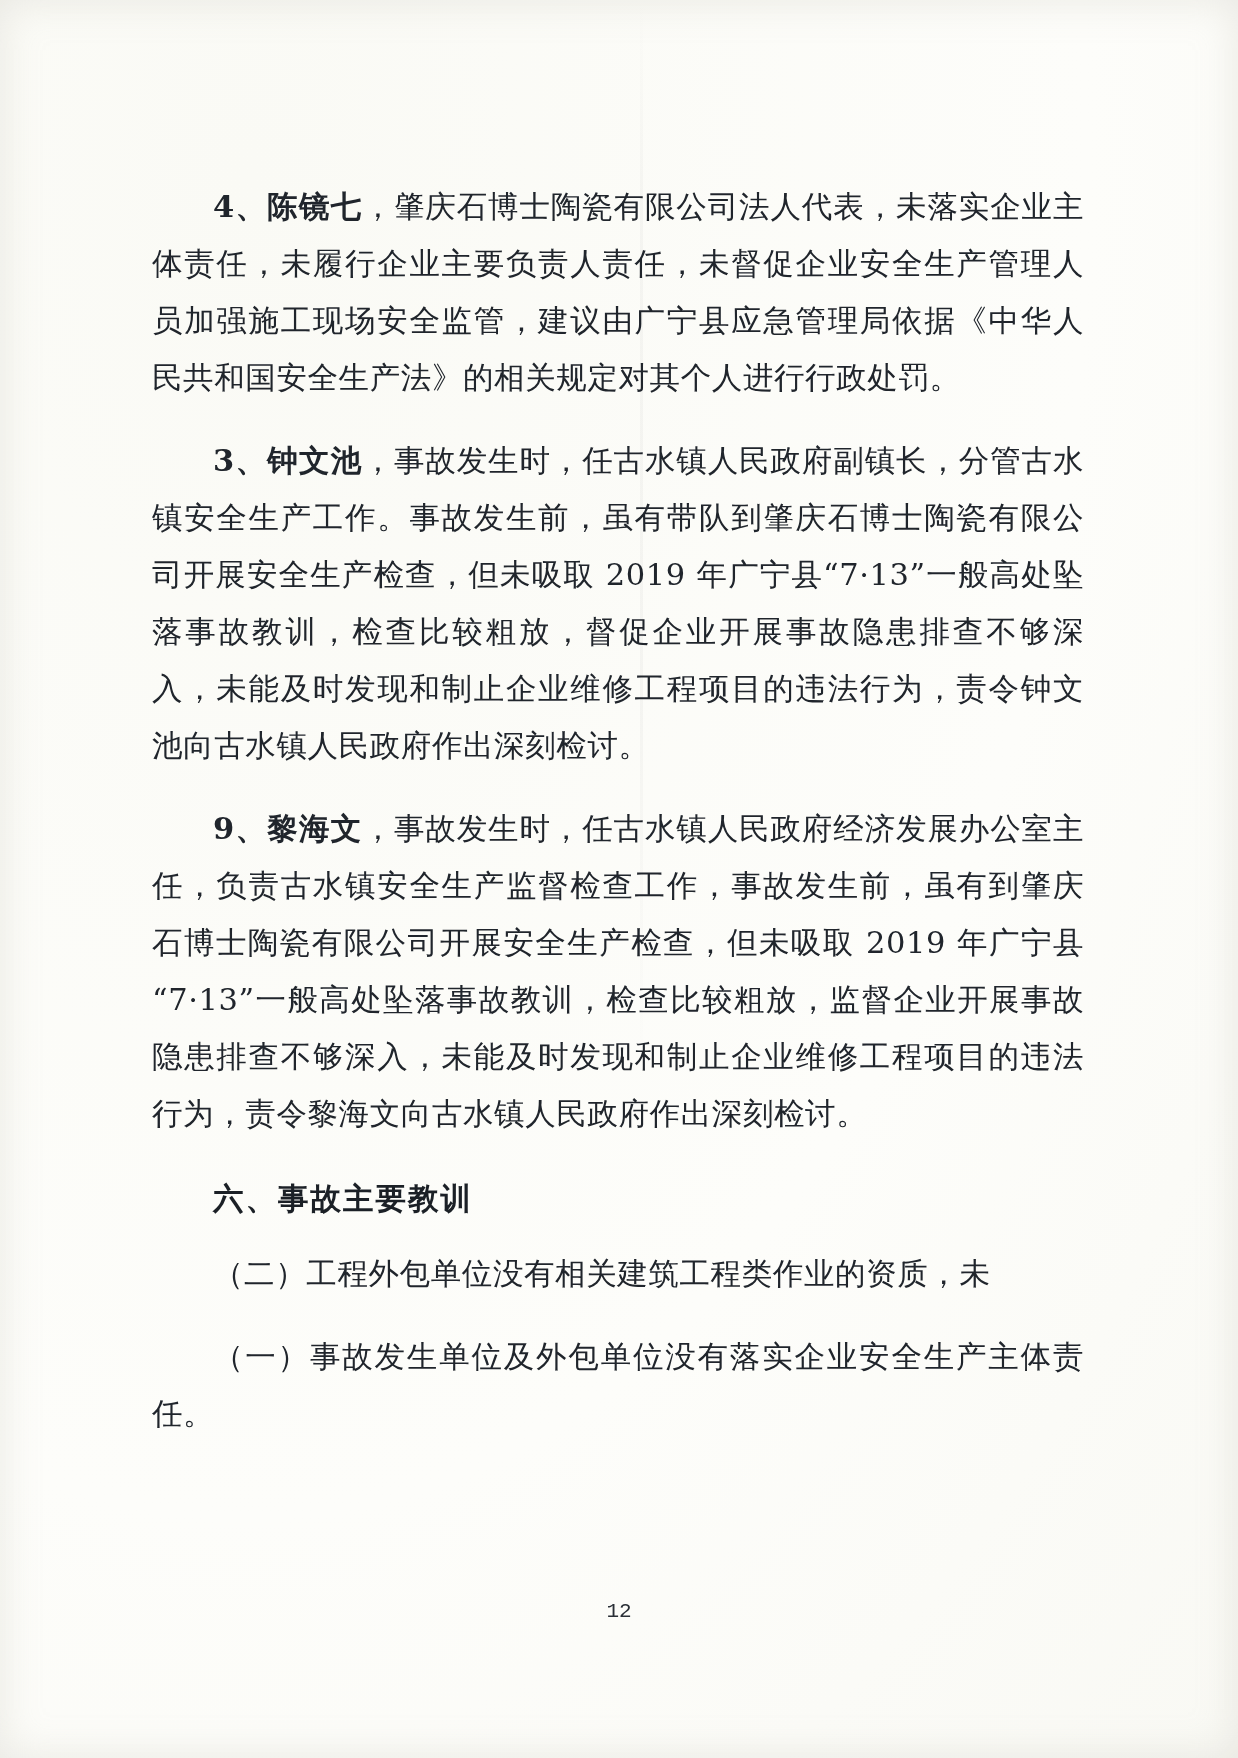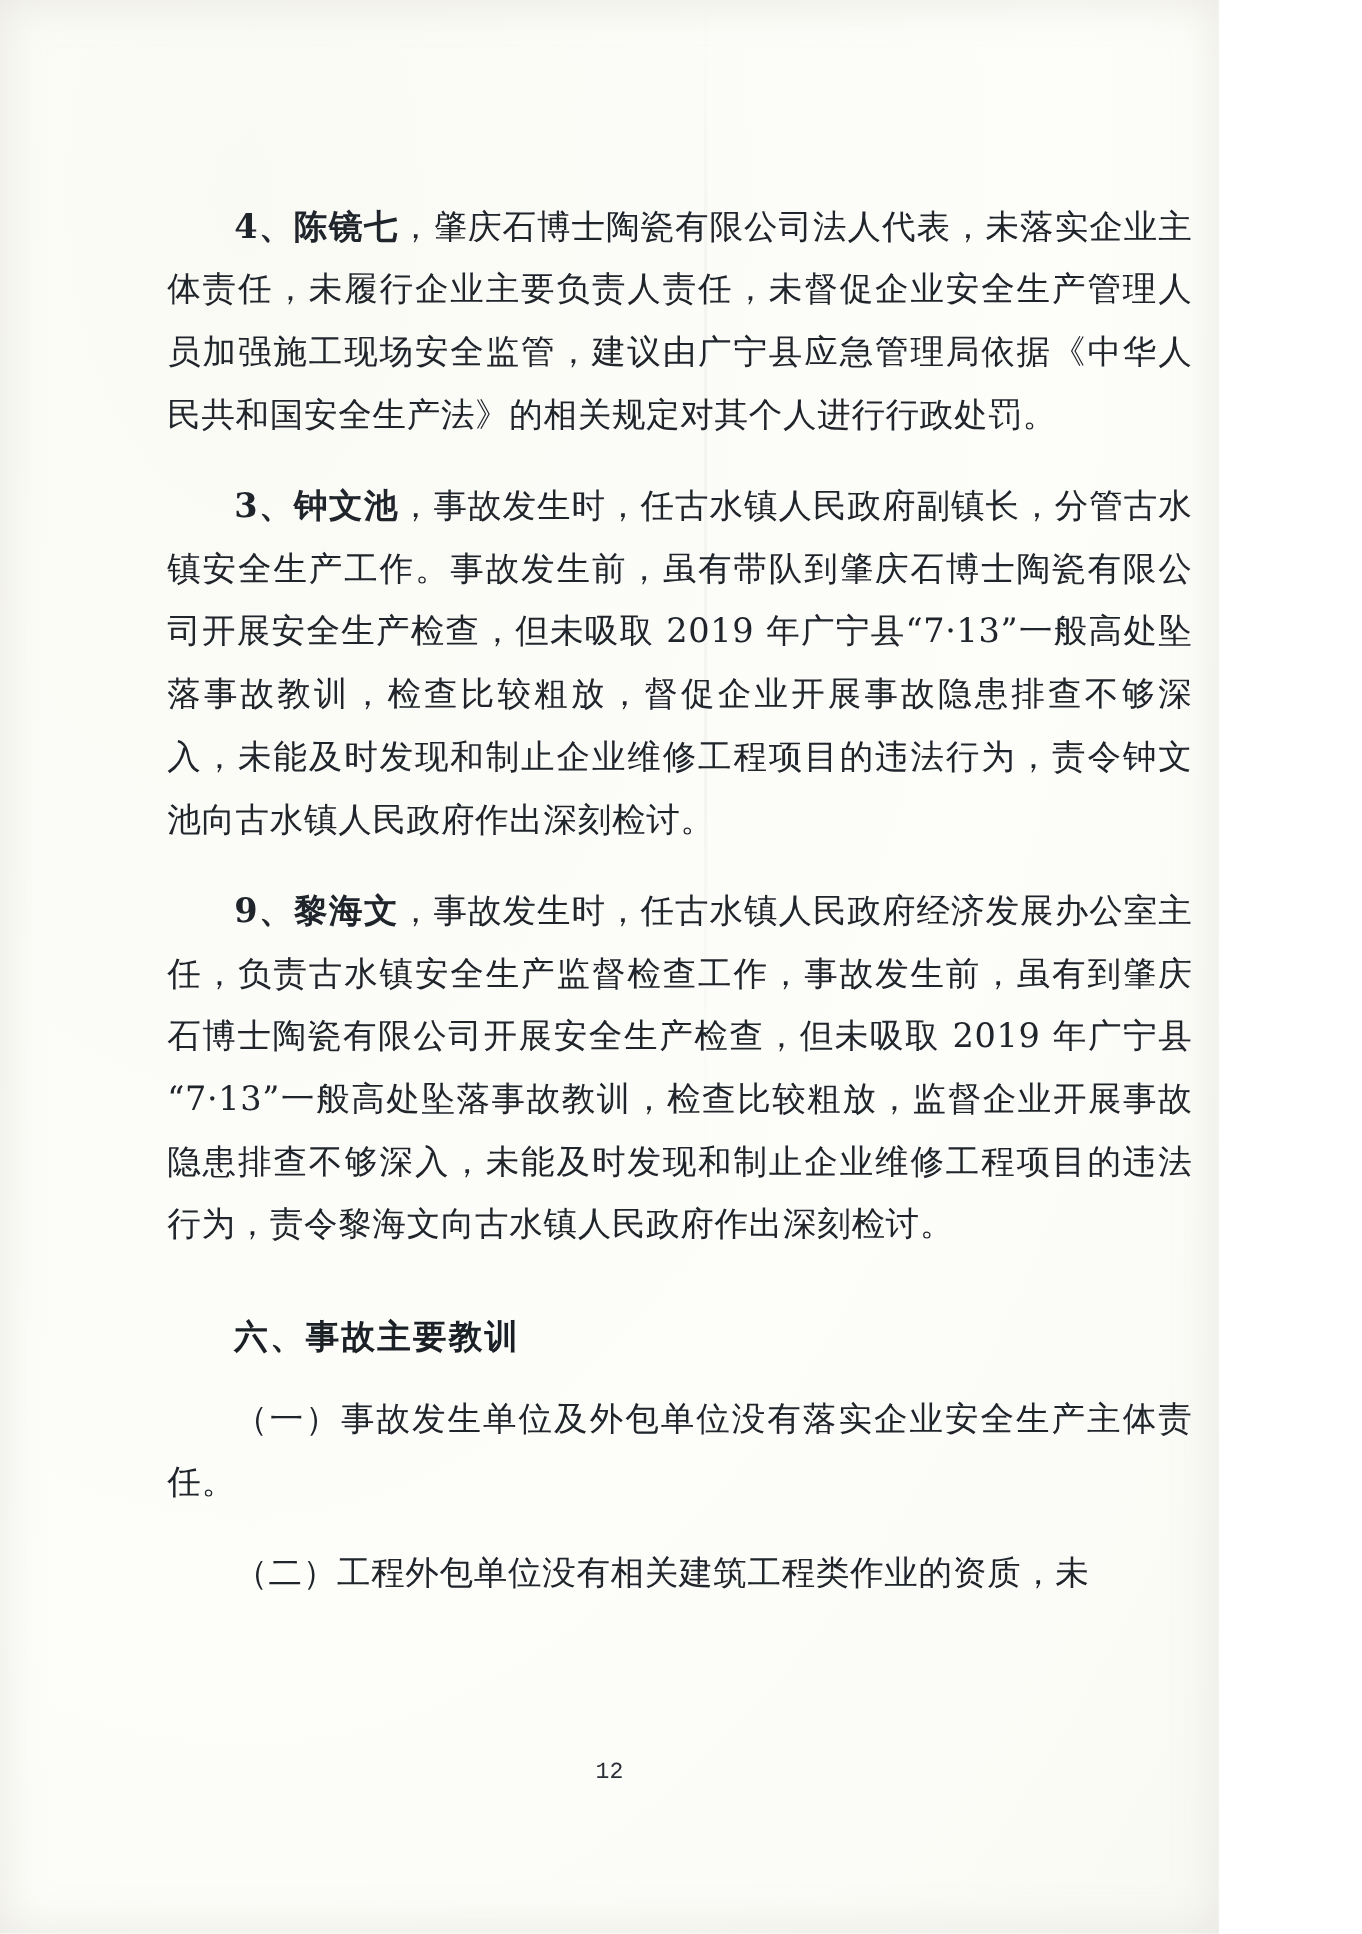--- a/index.html
+++ b/index.html
@@ -5,21 +5,21 @@
   html, body {
     margin: 0;
     padding: 0;
     background: #ffffff;
   }
   body {
     font-family: "DejaVu Serif", serif;
   }
   .page {
     position: relative;
-    width: 1108px;
+    width: 1238px;
     height: 1758px;
     background: #fdfdfb;
     overflow: hidden;
     box-sizing: border-box;
   }
   
   .paper-tint {
     position: absolute;
     inset: 0;
     background:
@@ -42,21 +42,21 @@
     text-indent: 61px;
     letter-spacing: 0.6px;
     font-family: "DejaVu Serif", serif;
   }
   p.para:last-child { margin-bottom: 0; }
   .lead {
     font-weight: bold;
     letter-spacing: 1px;
   }
   .heading {
-    margin: 48px 0 22px 0;
+    margin: 31px 0 22px 0;
     font-size: 30.5px;
     line-height: 50px;
     font-weight: bold;
     color: #1b2026;
     text-indent: 61px;
     letter-spacing: 2px;
   }
   .pagenum {
     position: absolute;
     left: 0;
@@ -94,21 +94,21 @@
   <div class="content">
 
     <p class="para"><span class="lead">4、陈镜七</span><span>，肇庆石博士陶瓷有限公司法人代表，未落实企业主体责任，未履行企业主要负责人责任，未督促企业安全生产管理人员加强施工现场安全监管，建议由广宁县应急管理局依据《中华人民共和国安全生产法》的相关规定对其个人进行行政处罚。</span></p>
 
     <p class="para"><span class="lead">3、钟文池</span><span>，事故发生时，任古水镇人民政府副镇长，分管古水镇安全生产工作。事故发生前，虽有带队到肇庆石博士陶瓷有限公司开展安全生产检查，但未吸取 2019 年广宁县“7·13”一般高处坠落事故教训，检查比较粗放，督促企业开展事故隐患排查不够深入，未能及时发现和制止企业维修工程项目的违法行为，责令钟文池向古水镇人民政府作出深刻检讨。</span></p>
 
     <p class="para"><span class="lead">9、黎海文</span><span>，事故发生时，任古水镇人民政府经济发展办公室主任，负责古水镇安全生产监督检查工作，事故发生前，虽有到肇庆石博士陶瓷有限公司开展安全生产检查，但未吸取 2019 年广宁县“7·13”一般高处坠落事故教训，检查比较粗放，监督企业开展事故隐患排查不够深入，未能及时发现和制止企业维修工程项目的违法行为，责令黎海文向古水镇人民政府作出深刻检讨。</span></p>
 
     <p class="heading">六、事故主要教训</p>
 
+    <p class="para">（二）工程外包单位没有相关建筑工程类作业的资质，未</p>
+
     <p class="para">（一）事故发生单位及外包单位没有落实企业安全生产主体责任。</p>
-
-    <p class="para">（二）工程外包单位没有相关建筑工程类作业的资质，未</p>
 
   </div>
 
   <div class="pagenum">12</div>
   <div class="edge-shadow"></div>
 </div>
 
 </body></html>

